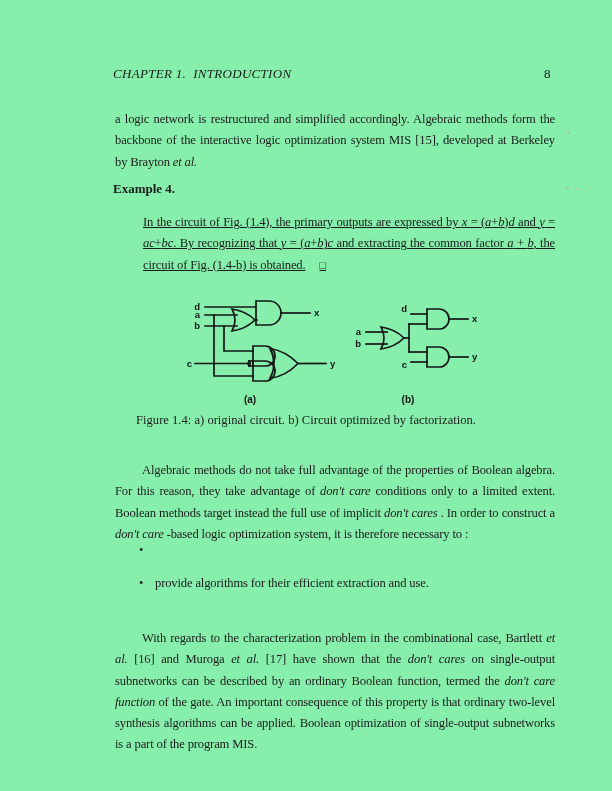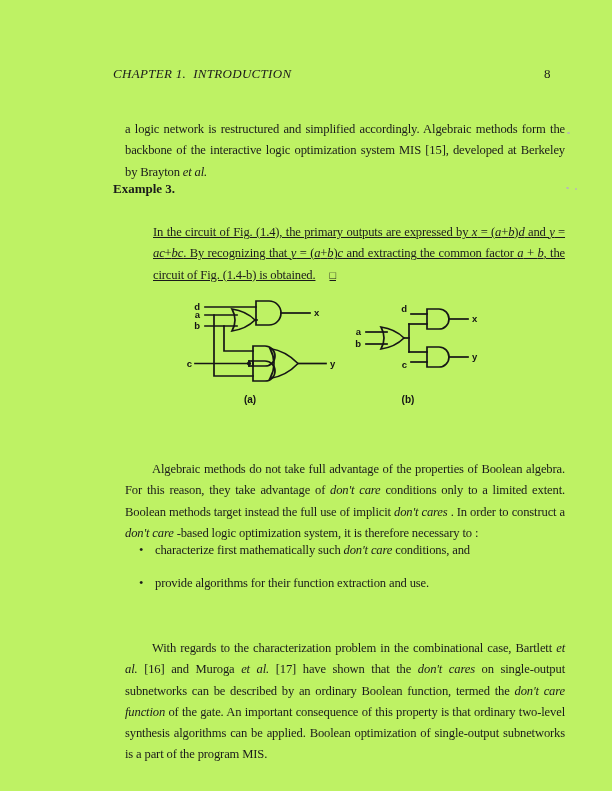--- a/index.html
+++ b/index.html
@@ -1,48 +1,48 @@
 <!DOCTYPE html>
 <html><head>
 <meta charset="utf-8">
 <style>
   html,body{margin:0;padding:0;background:#e8e8e8;}
   .page{
     position:relative;
     width:612px;height:791px;
-    background:#bef264;
+    background:#86efac;
     font-family:"Liberation Serif", serif;
     color:#1b1b1b;
     overflow:hidden;
   }
   .chapter{
     position:absolute;top:66px;left:113px;
     font-style:italic;font-size:13px;letter-spacing:.3px;
     white-space:pre;
   }
   .pagenum{
     position:absolute;top:66px;left:544px;
     font-size:13px;
   }
   .para{
     position:absolute;
-    margin:12px;
+    margin:2px;
     text-align:justify;
     font-size:12.6px;
     line-height:21.3px;
     letter-spacing:-0.15px;
   }
   .p1{top:107px;left:113px;width:440px;}
   .example-h{
     position:absolute;top:181px;left:113px;
     font-weight:bold;font-size:13px;
   }
   .pex{top:210px;left:141px;width:412px;text-decoration:underline;}
   .indent{text-indent:27px;}
-  .p2{top:447px;left:113px;width:440px;}
+  .p2{top:458px;left:113px;width:440px;}
   .p3{top:626px;left:113px;width:440px;}
   .bullets{position:absolute;top:540px;left:139px;width:410px;}
   .bullet{display:flex;font-size:12.6px;line-height:20px;letter-spacing:-0.15px;margin-bottom:13px;}
   .bullet .dot{width:16px;flex:none;}
   .caption{
     position:absolute;top:413px;left:0;width:612px;
     text-align:center;font-size:12.6px;
   }
   .i{font-style:italic;}
   .m{font-style:italic;}
@@ -58,21 +58,21 @@
 </head>
 <body>
 
 <div class="page">
 
   <span class="chapter">CHAPTER 1.  INTRODUCTION</span>
   <span class="pagenum">8</span>
 
   <p class="para p1"><span>a logic network is restructured and simplified accordingly. Algebraic methods form the backbone of the interactive logic optimization system MIS [15], developed at Berkeley by Brayton </span><span class="i">et al.</span></p>
 
-  <div class="example-h">Example 3.</div>
+  <div class="example-h">Example 4.</div>
   <p class="para pex"><span>In the circuit of Fig. (1.4), the primary outputs are expressed by </span><span class="m">x</span><span> = (</span><span class="m">a</span><span>+</span><span class="m">b</span><span>)</span><span class="m">d</span><span> and </span><span class="m">y</span><span> = </span><span class="m">ac</span><span>+</span><span class="m">bc</span><span>. By recognizing that </span><span class="m">y</span><span> = (</span><span class="m">a</span><span>+</span><span class="m">b</span><span>)</span><span class="m">c</span><span> and extracting the common factor </span><span class="m">a</span><span> + </span><span class="m">b</span><span>, the circuit of Fig. (1.4-b) is obtained.</span><span class="sq">□</span></p>
 
   <svg class="figure" width="330" height="120" viewBox="0 0 330 120" aria-hidden="true">
 
     <g stroke="#161616" stroke-width="1.7" fill="none" stroke-linecap="square">
       <g>
         <path d="M55,16 H106"></path>
         <path d="M55,24 H87"></path>
         <path d="M55,35 H87"></path>
         <path d="M64,24 V85 H103"></path>
@@ -123,31 +123,31 @@
       <text class="gl" text-anchor="end" x="257" y="21">d</text>
       <text class="gl" text-anchor="end" x="211" y="44">a</text>
       <text class="gl" text-anchor="end" x="211" y="56">b</text>
       <text class="gl" text-anchor="end" x="257" y="77">c</text>
       <text class="gl" x="322" y="31">x</text>
       <text class="gl" x="322" y="69">y</text>
       <text class="tag" text-anchor="middle" x="258" y="112">(b)</text>
     </g>
   </svg>
 
+  <div class="caption">Figure 1.4: a) original circuit. b) Circuit optimized by factorization.</div>
 
   <p class="para p2 indent"><span>Algebraic methods do not take full advantage of the properties of Boolean algebra. For this reason, they take advantage of </span><span class="i">don't care</span><span> conditions only to a limited extent. Boolean methods target instead the full use of implicit </span><span class="i">don't cares</span><span> . In order to construct a </span><span class="i">don't care</span><span> -based logic optimization system, it is therefore necessary to :</span></p>
 
   <div class="bullets">
     <div class="bullet">
       <span class="dot">•</span>
-      <span class="btext"><span>characterize first mathematically such </span><span class="i">don't care</span><span> conditions, and</span></span>
     </div>
     <div class="bullet">
       <span class="dot">•</span>
-      <span class="btext"><span>provide algorithms for their function extraction and use.</span></span>
+      <span class="btext"><span>provide algorithms for their efficient extraction and use.</span></span>
     </div>
   </div>
 
   <p class="para p3 indent"><span>With regards to the characterization problem in the combinational case, Bartlett </span><span class="i">et al.</span><span> [16] and Muroga </span><span class="i">et al.</span><span> [17] have shown that the </span><span class="i">don't cares</span><span> on single-output subnetworks can be described by an ordinary Boolean function, termed the </span><span class="i">don't care function</span><span> of the gate. An important consequence of this property is that ordinary two-level synthesis algorithms can be applied. Boolean optimization of single-output subnetworks is a part of the program MIS.</span></p>
 
   <span class="speck speck1"></span>
   <span class="speck speck2"></span>
   <span class="speck speck3"></span>
 </div>
 

